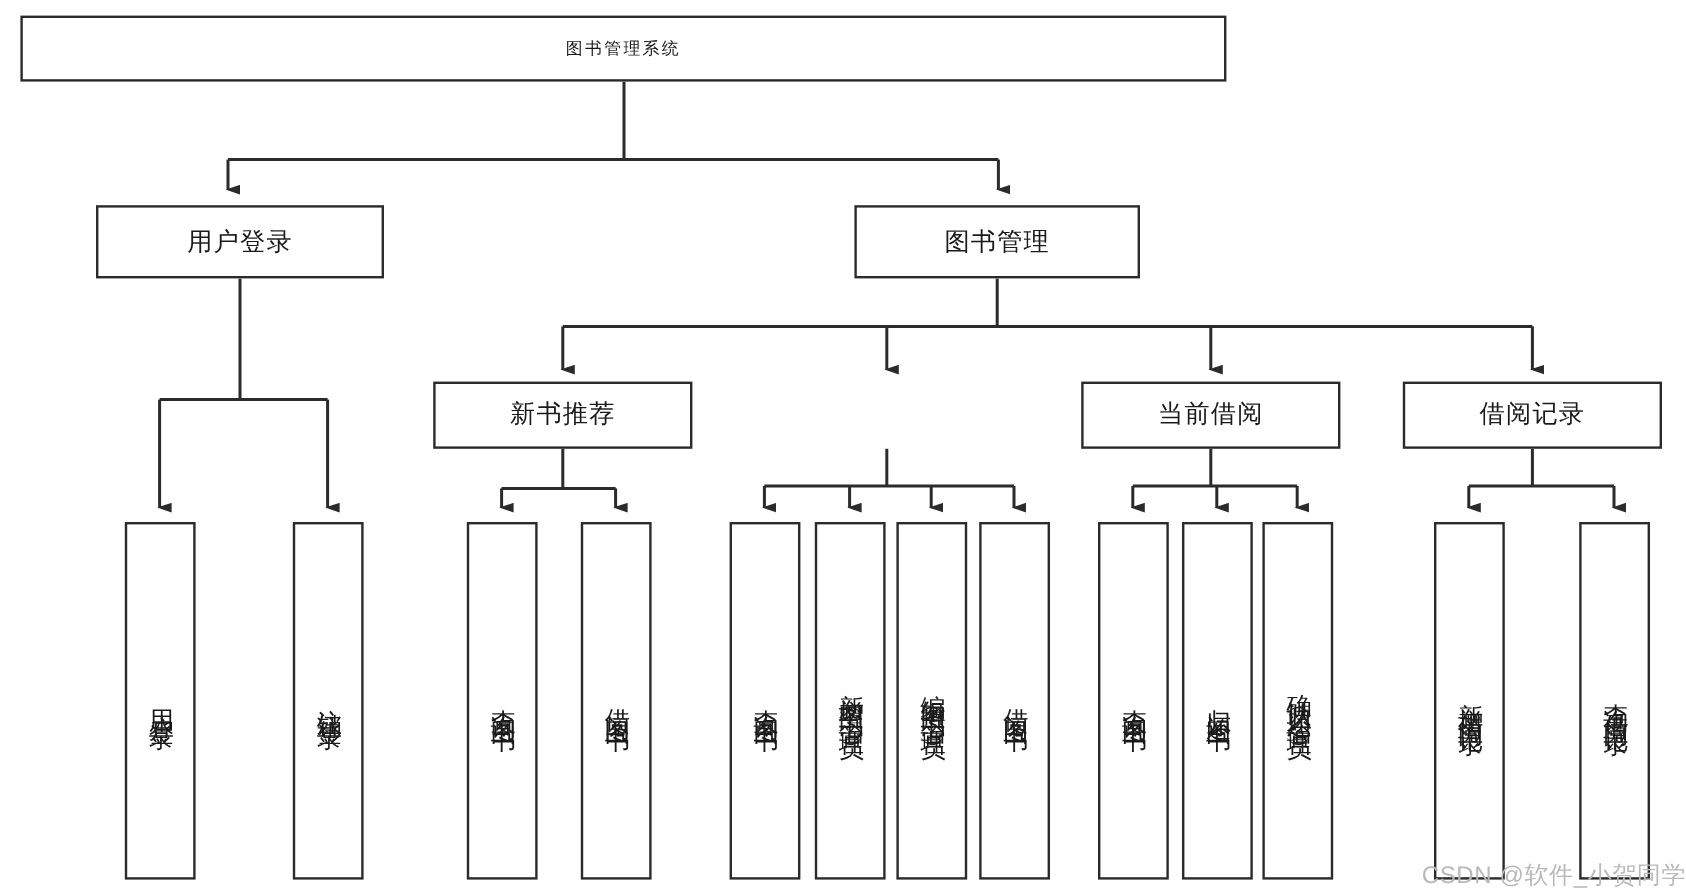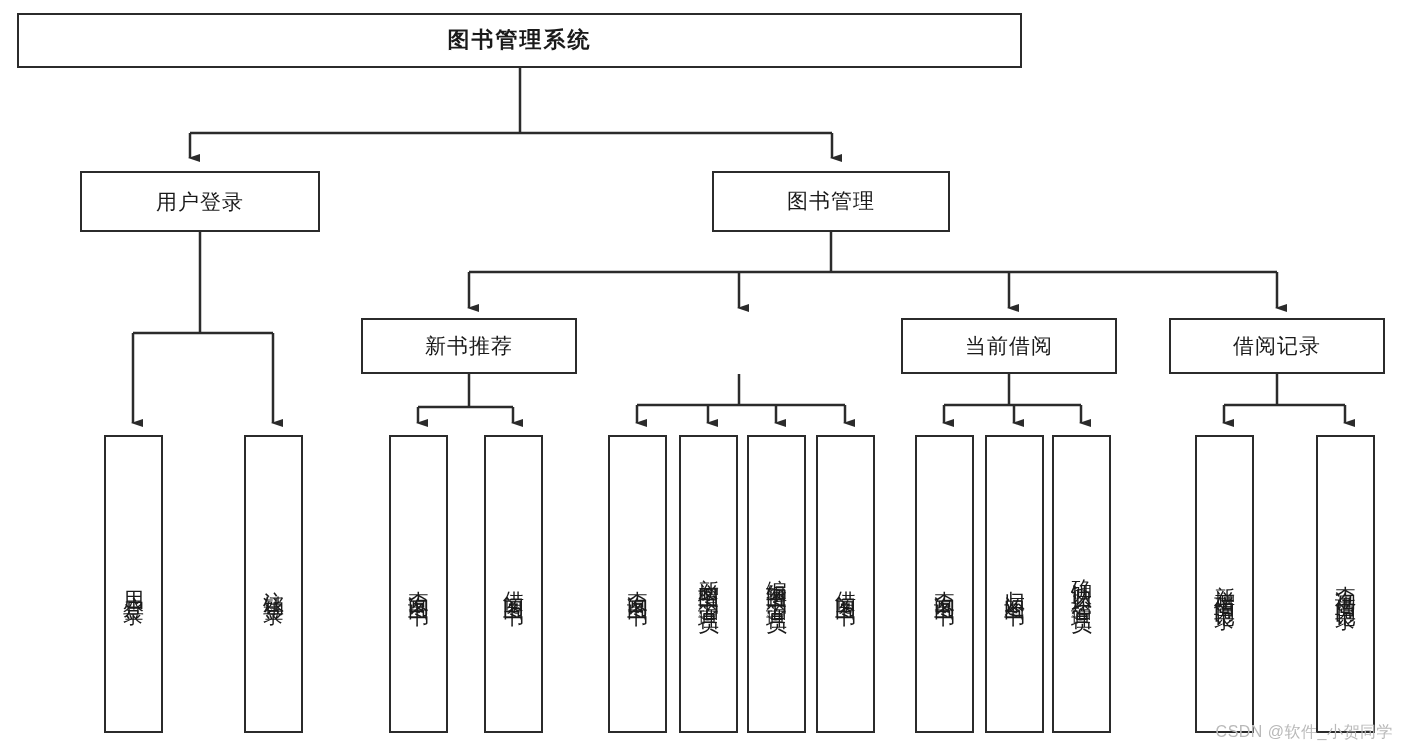--- a/index.html
+++ b/index.html
@@ -8,22 +8,22 @@
   #diagram-root{position:relative;width:1405px;height:747px;background:#fff;}
   svg#edges{position:absolute;left:0;top:0;width:1405px;height:747px;}
   .node{position:absolute;box-sizing:border-box;background:#ffffff;
         border:2.5px solid #2b2b2b;display:flex;align-items:center;
         justify-content:center;color:#1a1a1a;}
   .node.h{  }
   .node.h .label{font-size:21px;line-height:1.1;white-space:nowrap;letter-spacing:1px;}
   .node.v{  }
   .node.v .label{writing-mode:vertical-rl;text-orientation:upright;
         font-size:21px;line-height:1.05;letter-spacing:5px;white-space:nowrap;}
-  .node.root .label{font-size:22px;letter-spacing:2px;font-weight:bold;}
-  .watermark{position:absolute;right:12px;bottom:4px;font-size:16px;
+  .node.root .label{font-size:14px;letter-spacing:2px;}
+  .watermark{position:absolute;right:0;bottom:4px;font-size:20px;
         color:#b9b9b9;letter-spacing:0.5px;white-space:nowrap;}
 </style>
 </head>
 <body>
 
 <div id="diagram-root">
 
   <svg id="edges" viewBox="0 0 1405 747" preserveAspectRatio="none">
     <defs>
       <marker id="arrow" markerWidth="10" markerHeight="12" refX="4" refY="10" orient="auto" markerUnits="userSpaceOnUse">
@@ -74,21 +74,21 @@
     </g>
   </svg>
 
   <div class="node h root" style="left:17px;top:13px;width:1005px;height:55px;">
     <span class="label">图书管理系统</span>
   </div>
 
   <div class="node h" style="left:80px;top:171px;width:240px;height:61px;">
     <span class="label">用户登录</span>
   </div>
-  <div class="node h" style="left:712px;top:171px;width:238px;height:61px;font-family:Liberation Serif, serif;">
+  <div class="node h" style="left:712px;top:171px;width:238px;height:61px;">
     <span class="label">图书管理</span>
   </div>
 
   <div class="node h" style="left:361px;top:318px;width:216px;height:56px;">
     <span class="label">新书推荐</span>
   </div>
   <div class="node h" style="left:1169px;top:318px;width:216px;height:56px;">
     <span class="label">借阅记录</span>
   </div>
   <div class="node h" style="left:901px;top:318px;width:216px;height:56px;">

